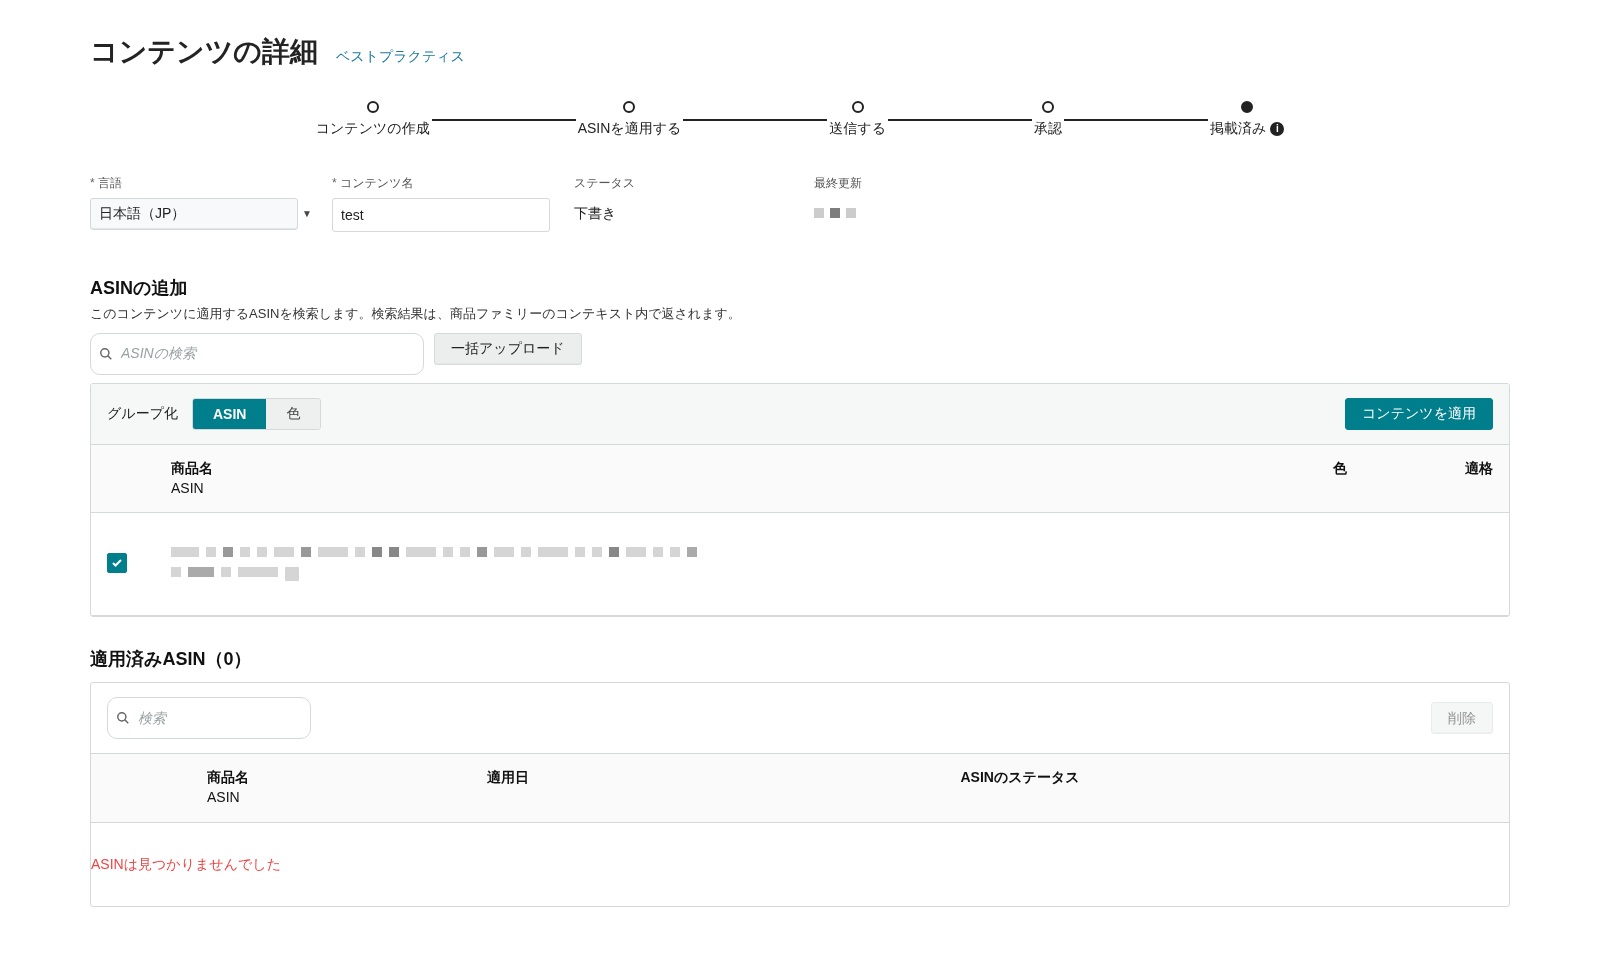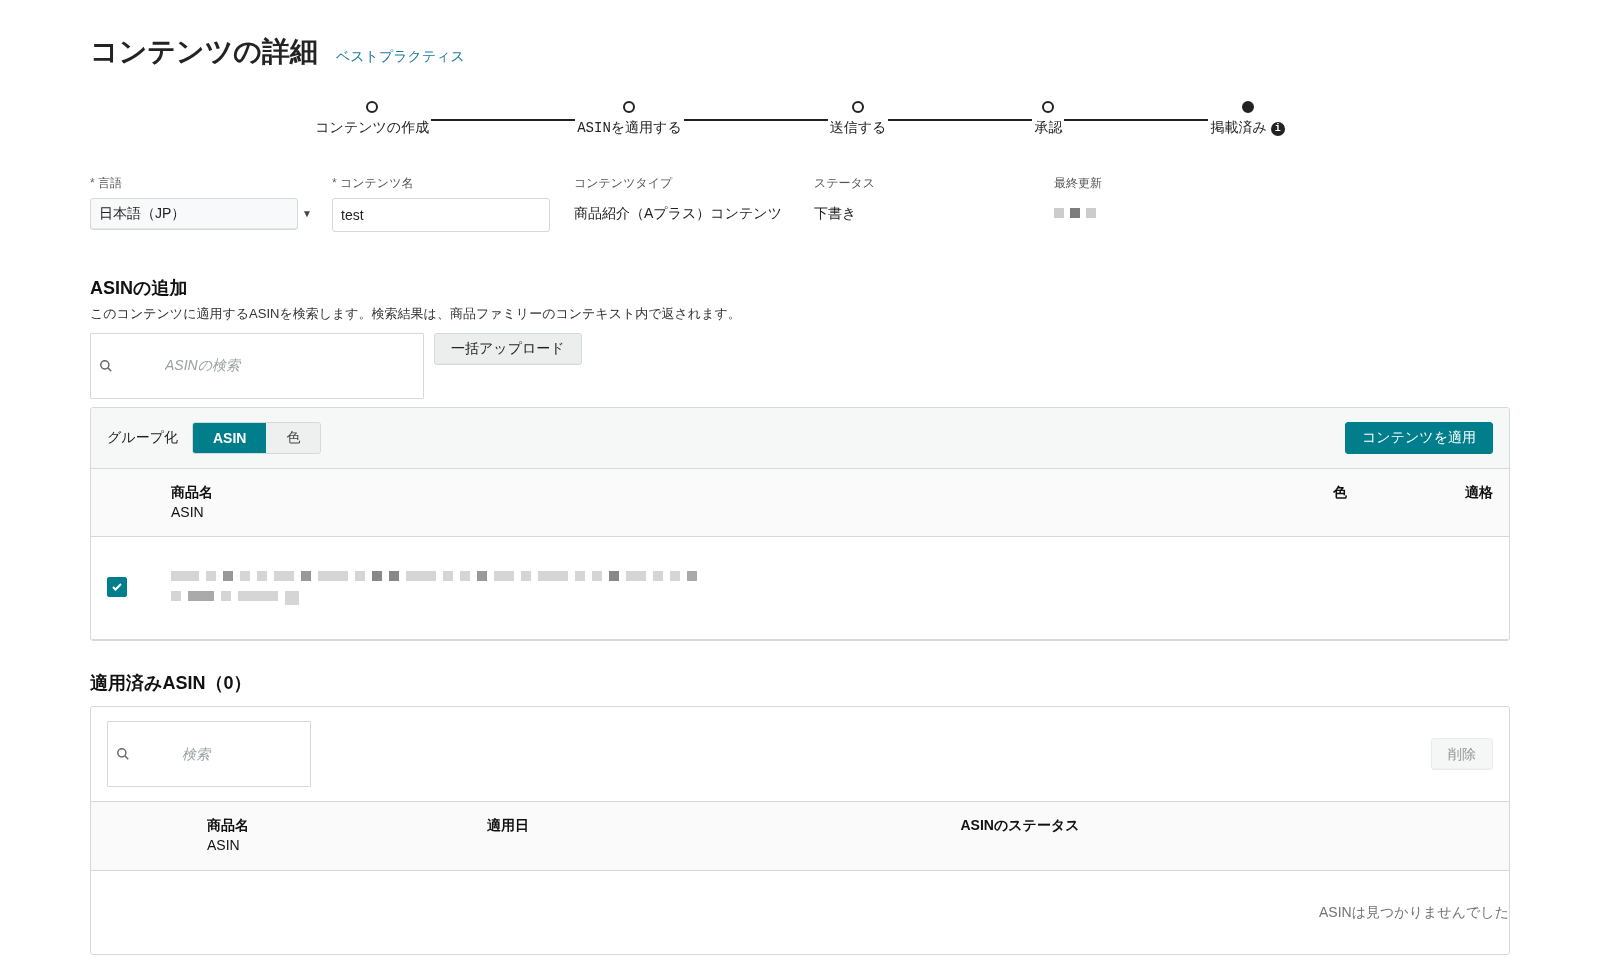--- a/index.html
+++ b/index.html
@@ -14,21 +14,21 @@
     --btn-grey:#eceeee;
     --shadow:#e3e6e6;
   }
   html,body{margin:0;padding:0;font-family:"Hiragino Kaku Gothic Pro","Hiragino Sans","Yu Gothic",Arial,sans-serif;color:var(--text);font-size:14px;line-height:1.4;background:#fff;}
   .page{width:1420px;margin:16px auto;padding:10px 20px 40px;}
   .title-row{display:flex;align-items:baseline;gap:18px;margin:6px 0 14px;}
   .page-title{font-size:28px;font-weight:600;color:#232323;margin:0;}
   .help-link{color:var(--link);font-size:14px;text-decoration:none;font-weight:500;}
 
   .stepper{display:flex;justify-content:center;margin:30px 0 36px;}
-  .stepper-inner{display:flex;align-items:center;font-family:Liberation Mono, monospace;}
+  .stepper-inner{display:flex;align-items:center;}
   .step{display:flex;flex-direction:column;align-items:center;position:relative;}
   .node{width:12px;height:12px;border:2px solid #222;border-radius:50%;background:#fff;box-sizing:border-box;}
   .step.filled .node{background:#222;border-color:#222;}
   .connector{width:144px;height:2px;background:#222;margin:0 2px;}
   .step-label{margin-top:6px;font-size:14px;color:#222;font-weight:400;white-space:nowrap;display:flex;align-items:center;gap:4px;}
   .info-dot{display:inline-flex;width:14px;height:14px;border-radius:50%;background:#222;color:#fff;font-size:10px;font-weight:bold;align-items:center;justify-content:center;}
 
   .meta-row{display:flex;gap:12px;border-top:0;padding-bottom:14px;}
   .meta-col{display:flex;flex-direction:column;gap:6px;}
   .meta-label{font-size:12px;color:var(--muted);}
@@ -40,21 +40,21 @@
   .select-caret{position:absolute;right:8px;top:50%;transform:translateY(-50%);pointer-events:none;color:#444;font-size:10px;}
   .static-val{padding-top:6px;font-size:14px;color:#222;}
   .redact-dots{display:flex;gap:6px;padding-top:10px;}
   .redact-dots i{display:inline-block;width:10px;height:10px;background:#ccc;}
   .redact-dots i.dark{background:#7d7d7d;}
 
   .section-title{font-size:18px;font-weight:700;margin:30px 0 4px;color:#111;}
   .section-sub{font-size:13px;color:#333;margin-bottom:10px;}
 
   .search-row{display:flex;gap:10px;margin-bottom:8px;}
-  .search-box{display:flex;align-items:center;width:316px;height:32px;border:1px solid var(--border);border-radius:1px;padding:16px 8px;background:#fff;gap:44px;}
+  .search-box{display:flex;align-items:center;width:316px;height:32px;border:1px solid var(--border);border-radius:10px;padding:4px 8px;background:#fff;}
   .search-box.small{width:186px;}
   .mag-icon{color:#666;margin-right:6px;display:inline-flex;}
   .search-input{flex:1;border:none;outline:none;font:inherit;background:transparent;color:#222;}
   .search-input::placeholder{color:#9aa1a1;font-style:italic;}
 
   .btn{height:32px;border:1px solid var(--border);border-radius:3px;font:inherit;cursor:pointer;padding:0 16px;display:inline-flex;align-items:center;}
   .btn.grey{background:var(--btn-grey);color:#222;box-shadow:inset 0 -1px 0 var(--shadow);}
   .btn.primary{background:var(--teal);border-color:var(--teal);color:#fff;font-weight:500;text-align:center;}
   .btn[disabled]{opacity:0.5;cursor:default;}
 
@@ -79,21 +79,21 @@
   .td-check{width:64px;}
   .td-body{flex:1;display:flex;flex-direction:column;gap:10px;}
   .redact-line{display:flex;gap:7px;flex-wrap:wrap;}
   .redact-line i{display:inline-block;height:10px;background:#d5d5d5;}
 
   .panel-header{display:flex;align-items:center;justify-content:space-between;padding:14px 16px;border-bottom:1px solid var(--border);}
   .th2{display:flex;padding:14px 16px;border-bottom:1px solid var(--border);background:#fafafa;font-weight:700;}
   .th2 .c1{width:280px;}
   .th2 .c2{width:320px;}
   .th2 .c3{flex:1;text-align:center;}
-  .empty{padding:32px 0;text-align:right;color:#737373;}
+  .empty{padding:32px 0;text-align:left;color:#ef4444;}
 </style>
 </head>
 <body>
 
 <div class="page">
 
   <div class="title-row">
     <h1 class="page-title">コンテンツの詳細</h1>
     <a href="#" class="help-link">ベストプラクティス</a>
   </div>
@@ -136,24 +136,20 @@
       <div class="select-wrap">
         <select class="select">
           <option>日本語（JP）</option>
         </select>
         <span class="select-caret">▼</span>
       </div>
     </div>
     <div class="meta-col" style="width:230px;">
       <span class="meta-label req">コンテンツ名</span>
       <input class="text-input" type="text" value="test" style="">
-    </div>
-    <div class="meta-col" style="width:228px;">
-      <span class="meta-label">コンテンツタイプ</span>
-      <span class="static-val">商品紹介（Aプラス）コンテンツ</span>
     </div>
     <div class="meta-col" style="width:228px;">
       <span class="meta-label">ステータス</span>
       <span class="static-val">下書き</span>
     </div>
     <div class="meta-col" style="flex:1;">
       <span class="meta-label">最終更新</span>
       <span class="redact-dots">
           <i></i>
           <i class="dark"></i>

